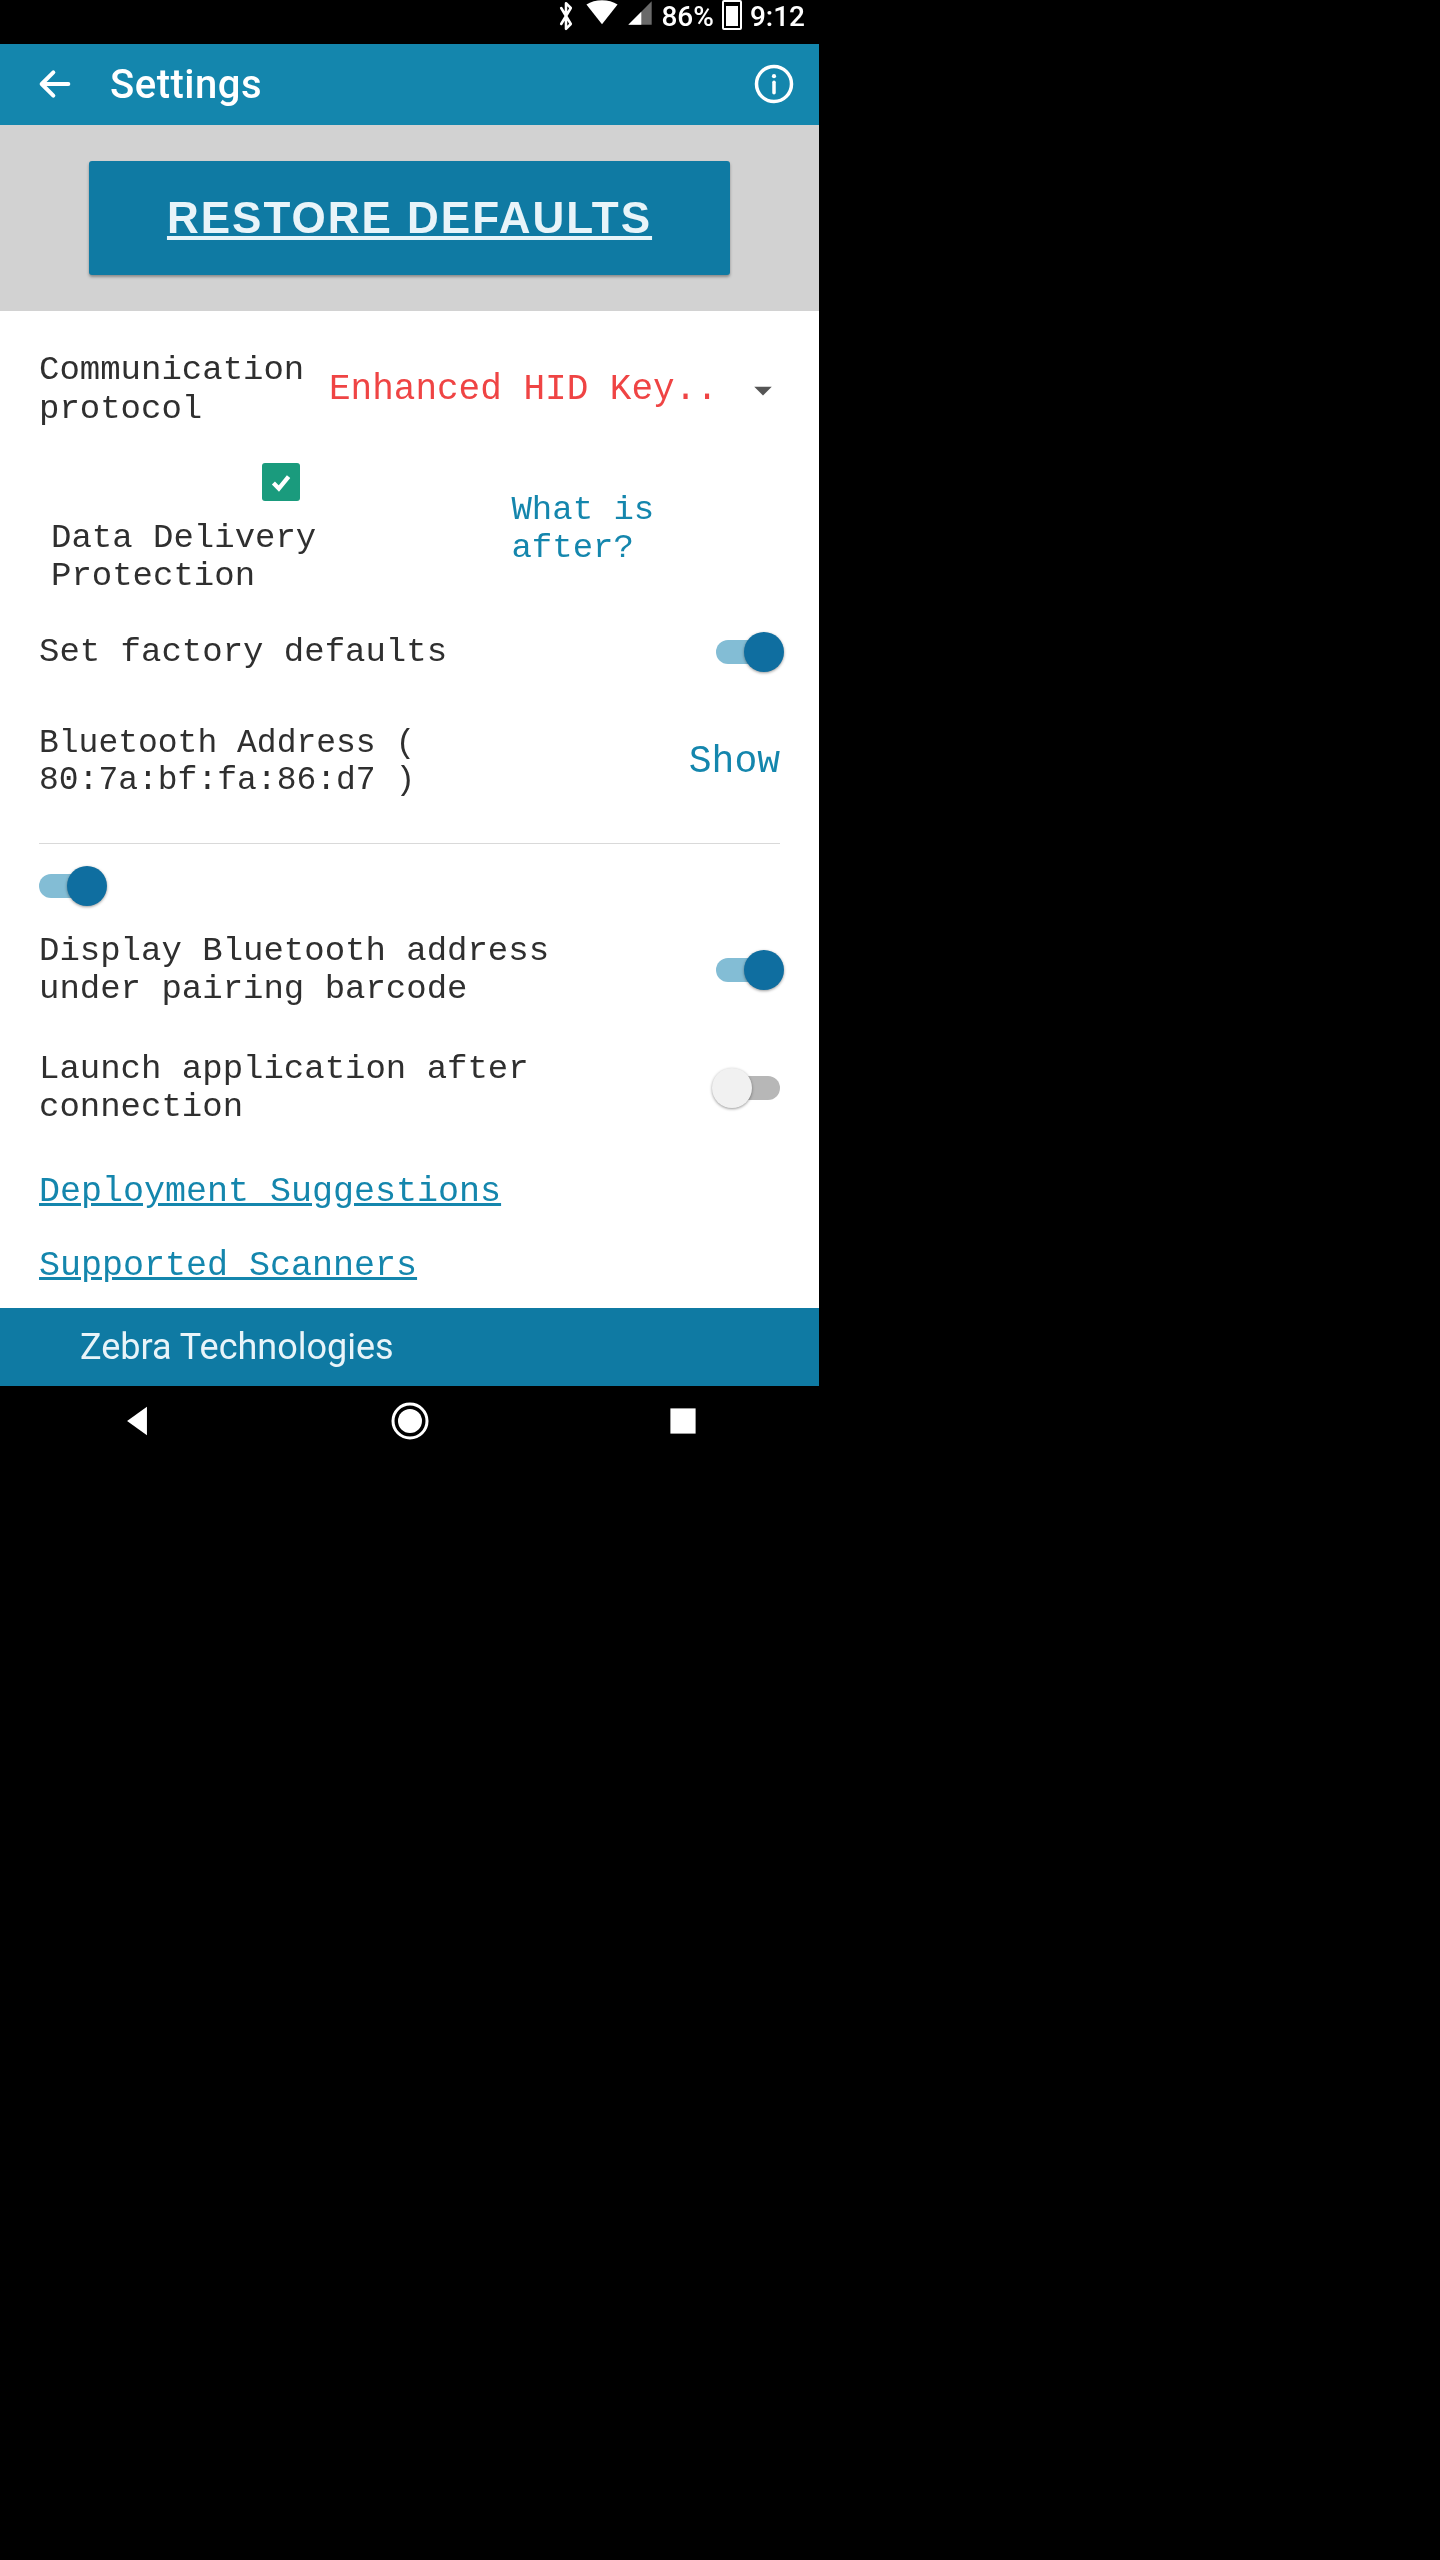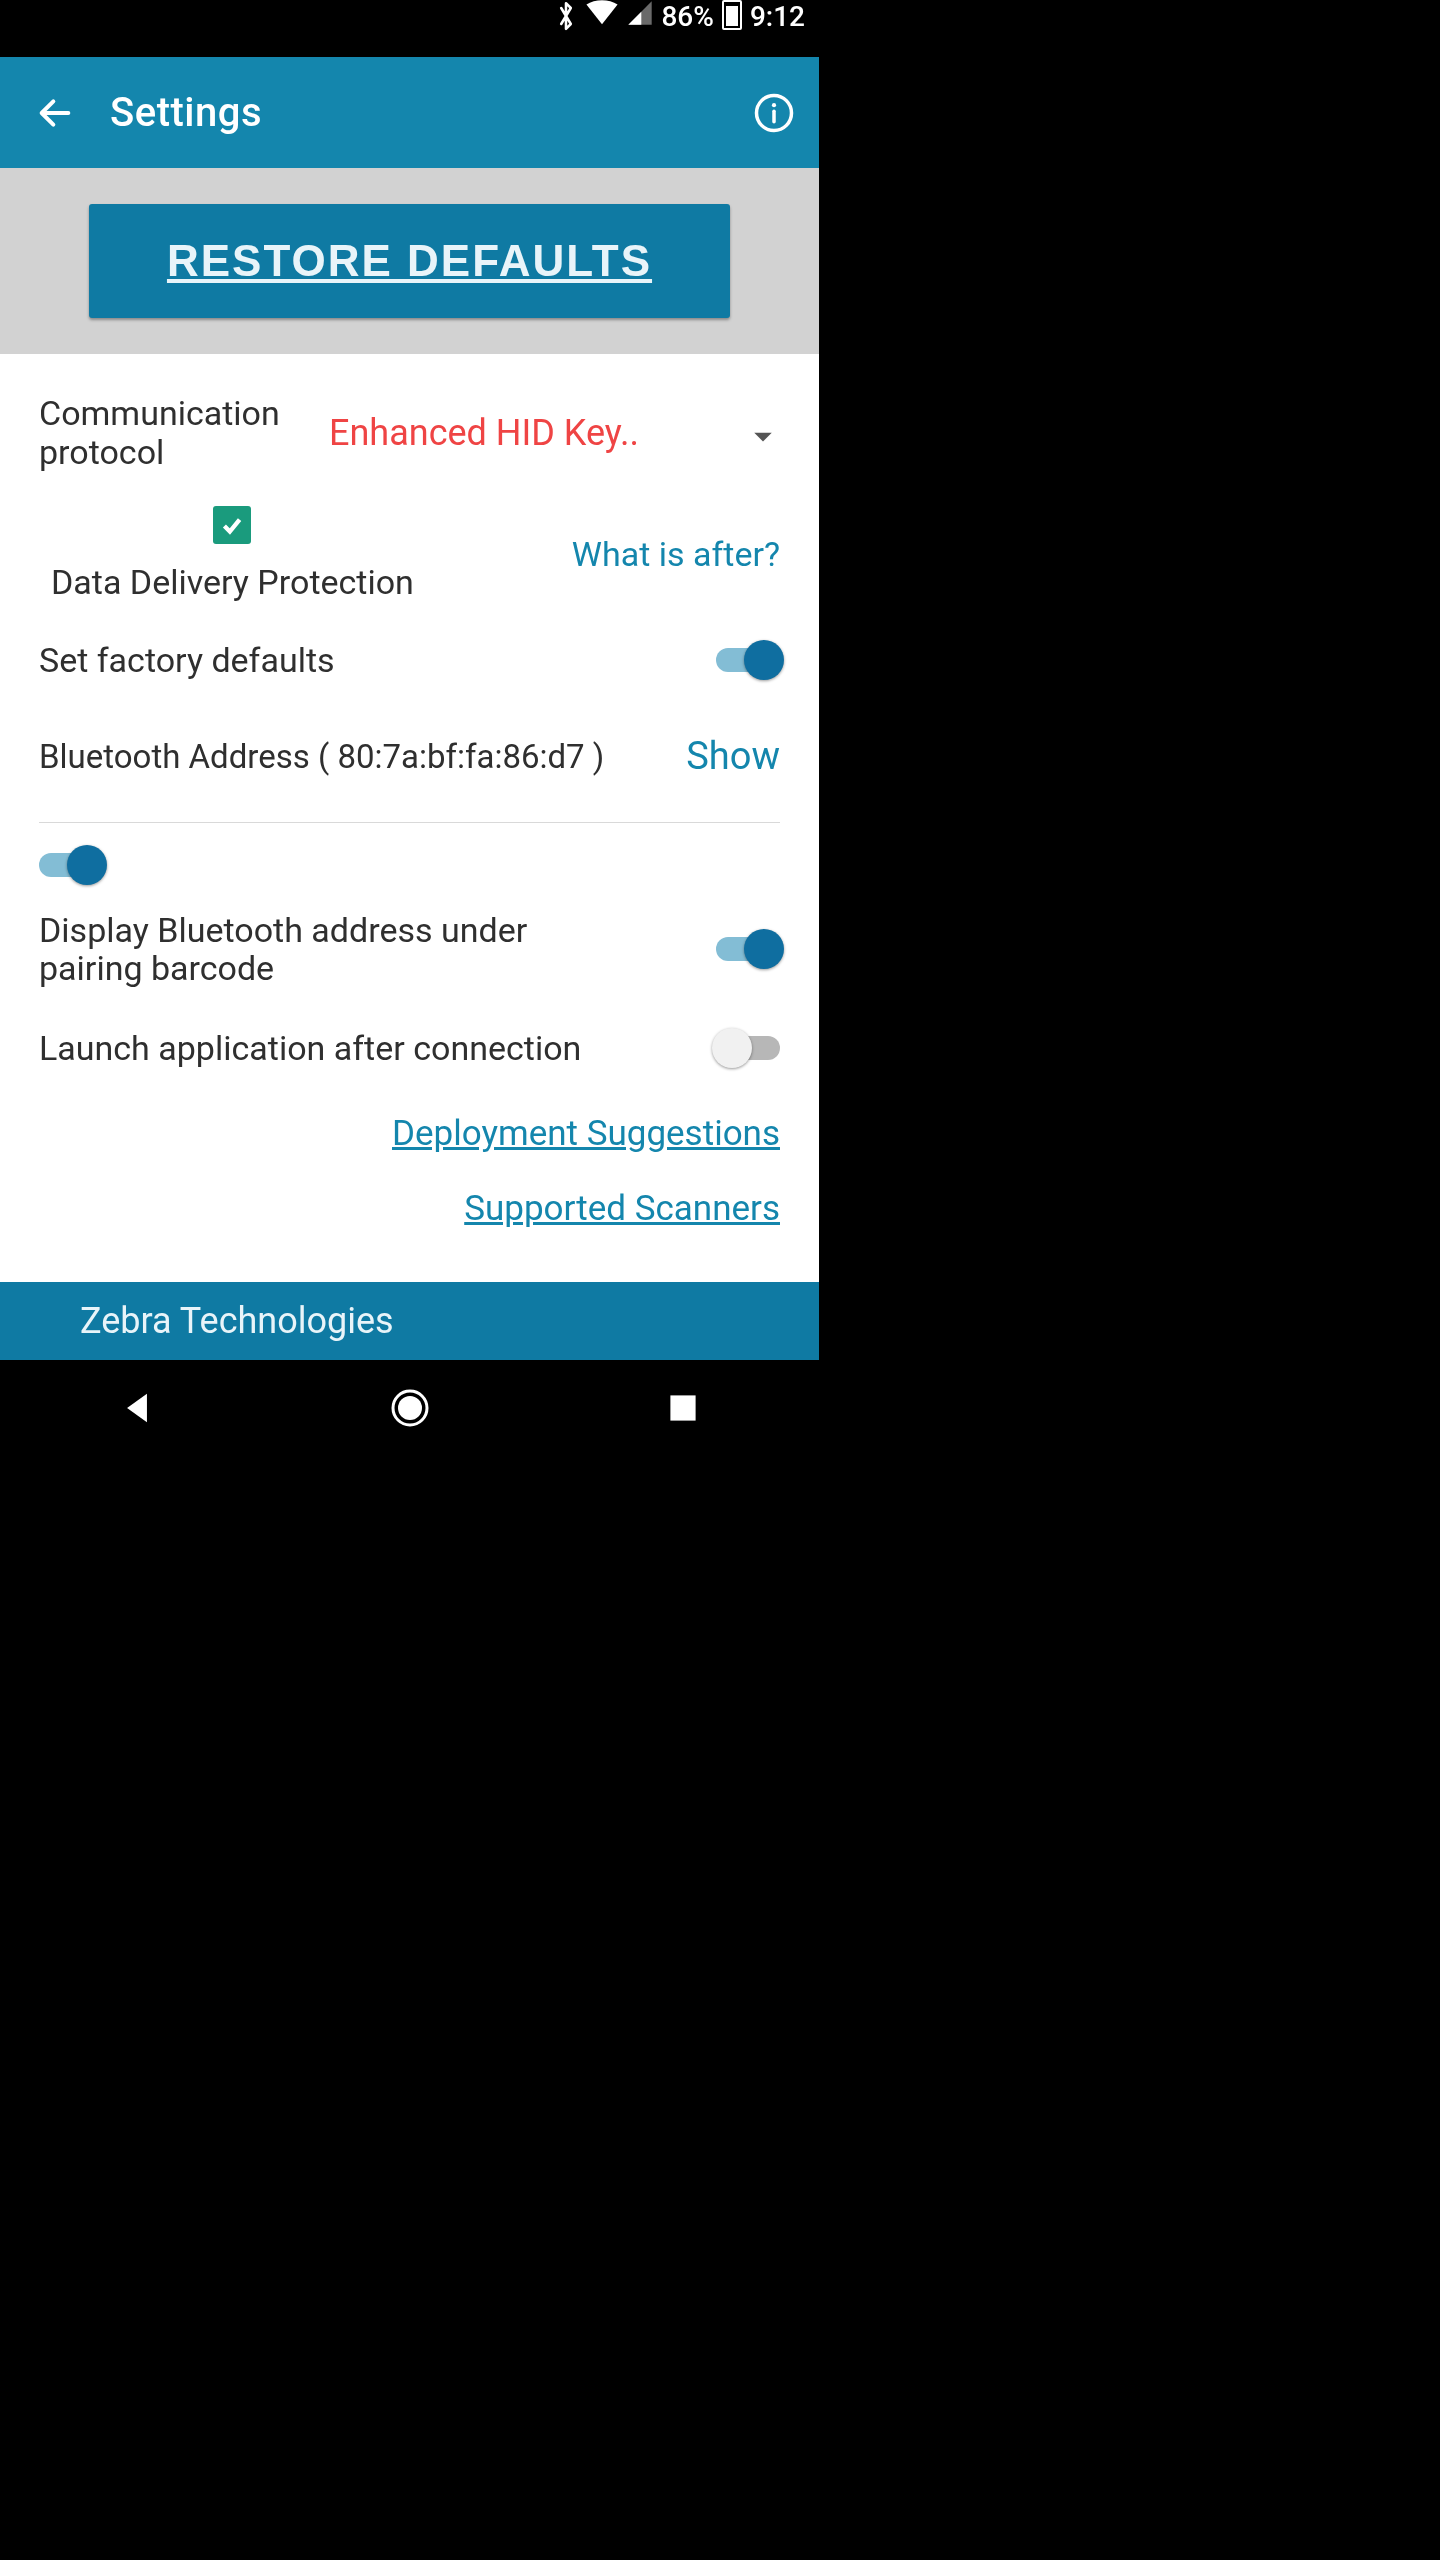--- a/index.html
+++ b/index.html
@@ -18,39 +18,39 @@
   .app-bar .back { width: 110px; display:flex; align-items:center; justify-content:center; }
   .app-bar .title { font-size: 40px; font-weight: 500; flex: 1; letter-spacing: 0.5px; }
   .app-bar .info { width: 90px; display:flex; align-items:center; justify-content:center; }
   .app-bar svg { stroke:#fff; fill:none; }
 
   
   .restore-area { background:#d2d2d2; padding: 36px 89px; }
   .restore-btn { width:100%; background:#0f7aa3; color:#e8f4f9; border:none; font-size:44px; font-weight:600; letter-spacing:2px; padding:32px 8px; border-radius:3px; box-shadow: 0 2px 3px rgba(0,0,0,0.35); text-decoration: underline; }
 
   
-  .settings { background:#fff; flex:1; padding: 0 39px; font-size:32px; color:#2f2f2f; }
+  .settings { background:#fff; flex:1; padding: 0 39px; font-size:32px; color:#2f2f2f;font-family:Liberation Mono, monospace; }
   .row { display:flex; align-items:center; padding: 24px 0; }
   .row-protocol { padding-top: 40px; padding-bottom: 20px; }
   .label { color:#2f2f2f; }
   .label-protocol { width: 290px; font-size:34px; line-height:1.15; }
   .dropdown { flex:1; display:flex; align-items:flex-end; justify-content:space-between; color:#ef4444; font-size:36px; }
   .dropdown .caret { margin-left: 24px; margin-right: 6px; }
   .checkbox-wrap { display:flex; align-items:center; gap:18px; }
   .checkbox { width:38px; height:38px; background:#1a9b7d; border-radius:3px; display:flex; align-items:center; justify-content:center; }
   .checkbox svg{ stroke:#fff; stroke-width:4; fill:none; }
   .link { color:#1486ad; font-size:34px; }
   .link.u { text-decoration: underline; }
   .switch { width:64px; height:24px; background:#83bdd5; border-radius:14px; position:relative; }
   .switch.off { background:#b7b7b7; }
   .switch-knob { position:absolute; top:-8px; width:40px; height:40px; border-radius:50%; background:#0f6ea0; box-shadow:0 1px 3px rgba(0,0,0,0.4); right:-4px; }
   .switch.off .switch-knob { background:#f1f1f1; left:-4px; right:auto; }
   .flex1 { flex:1; }
   .divider { border:0; border-top:1px solid #d9d9d9; margin: 14px 0 6px; }
-  .row-link { padding: 22px 0; justify-content: flex-end; }
+  .row-link { padding: 22px 0; }
 
   
   .brand-bar { background:#0f7aa3; color:#e8f4f9; padding: 18px 80px; font-size:36px; }
 
   
   .nav-bar { height: 96px; background:#000; display:flex; align-items:center; justify-content:space-around;}
   .nav-bar .nav-btn { width:50px; height:50px; display:flex; align-items:center; justify-content:center; }
 </style>
 </head>
 <body>

